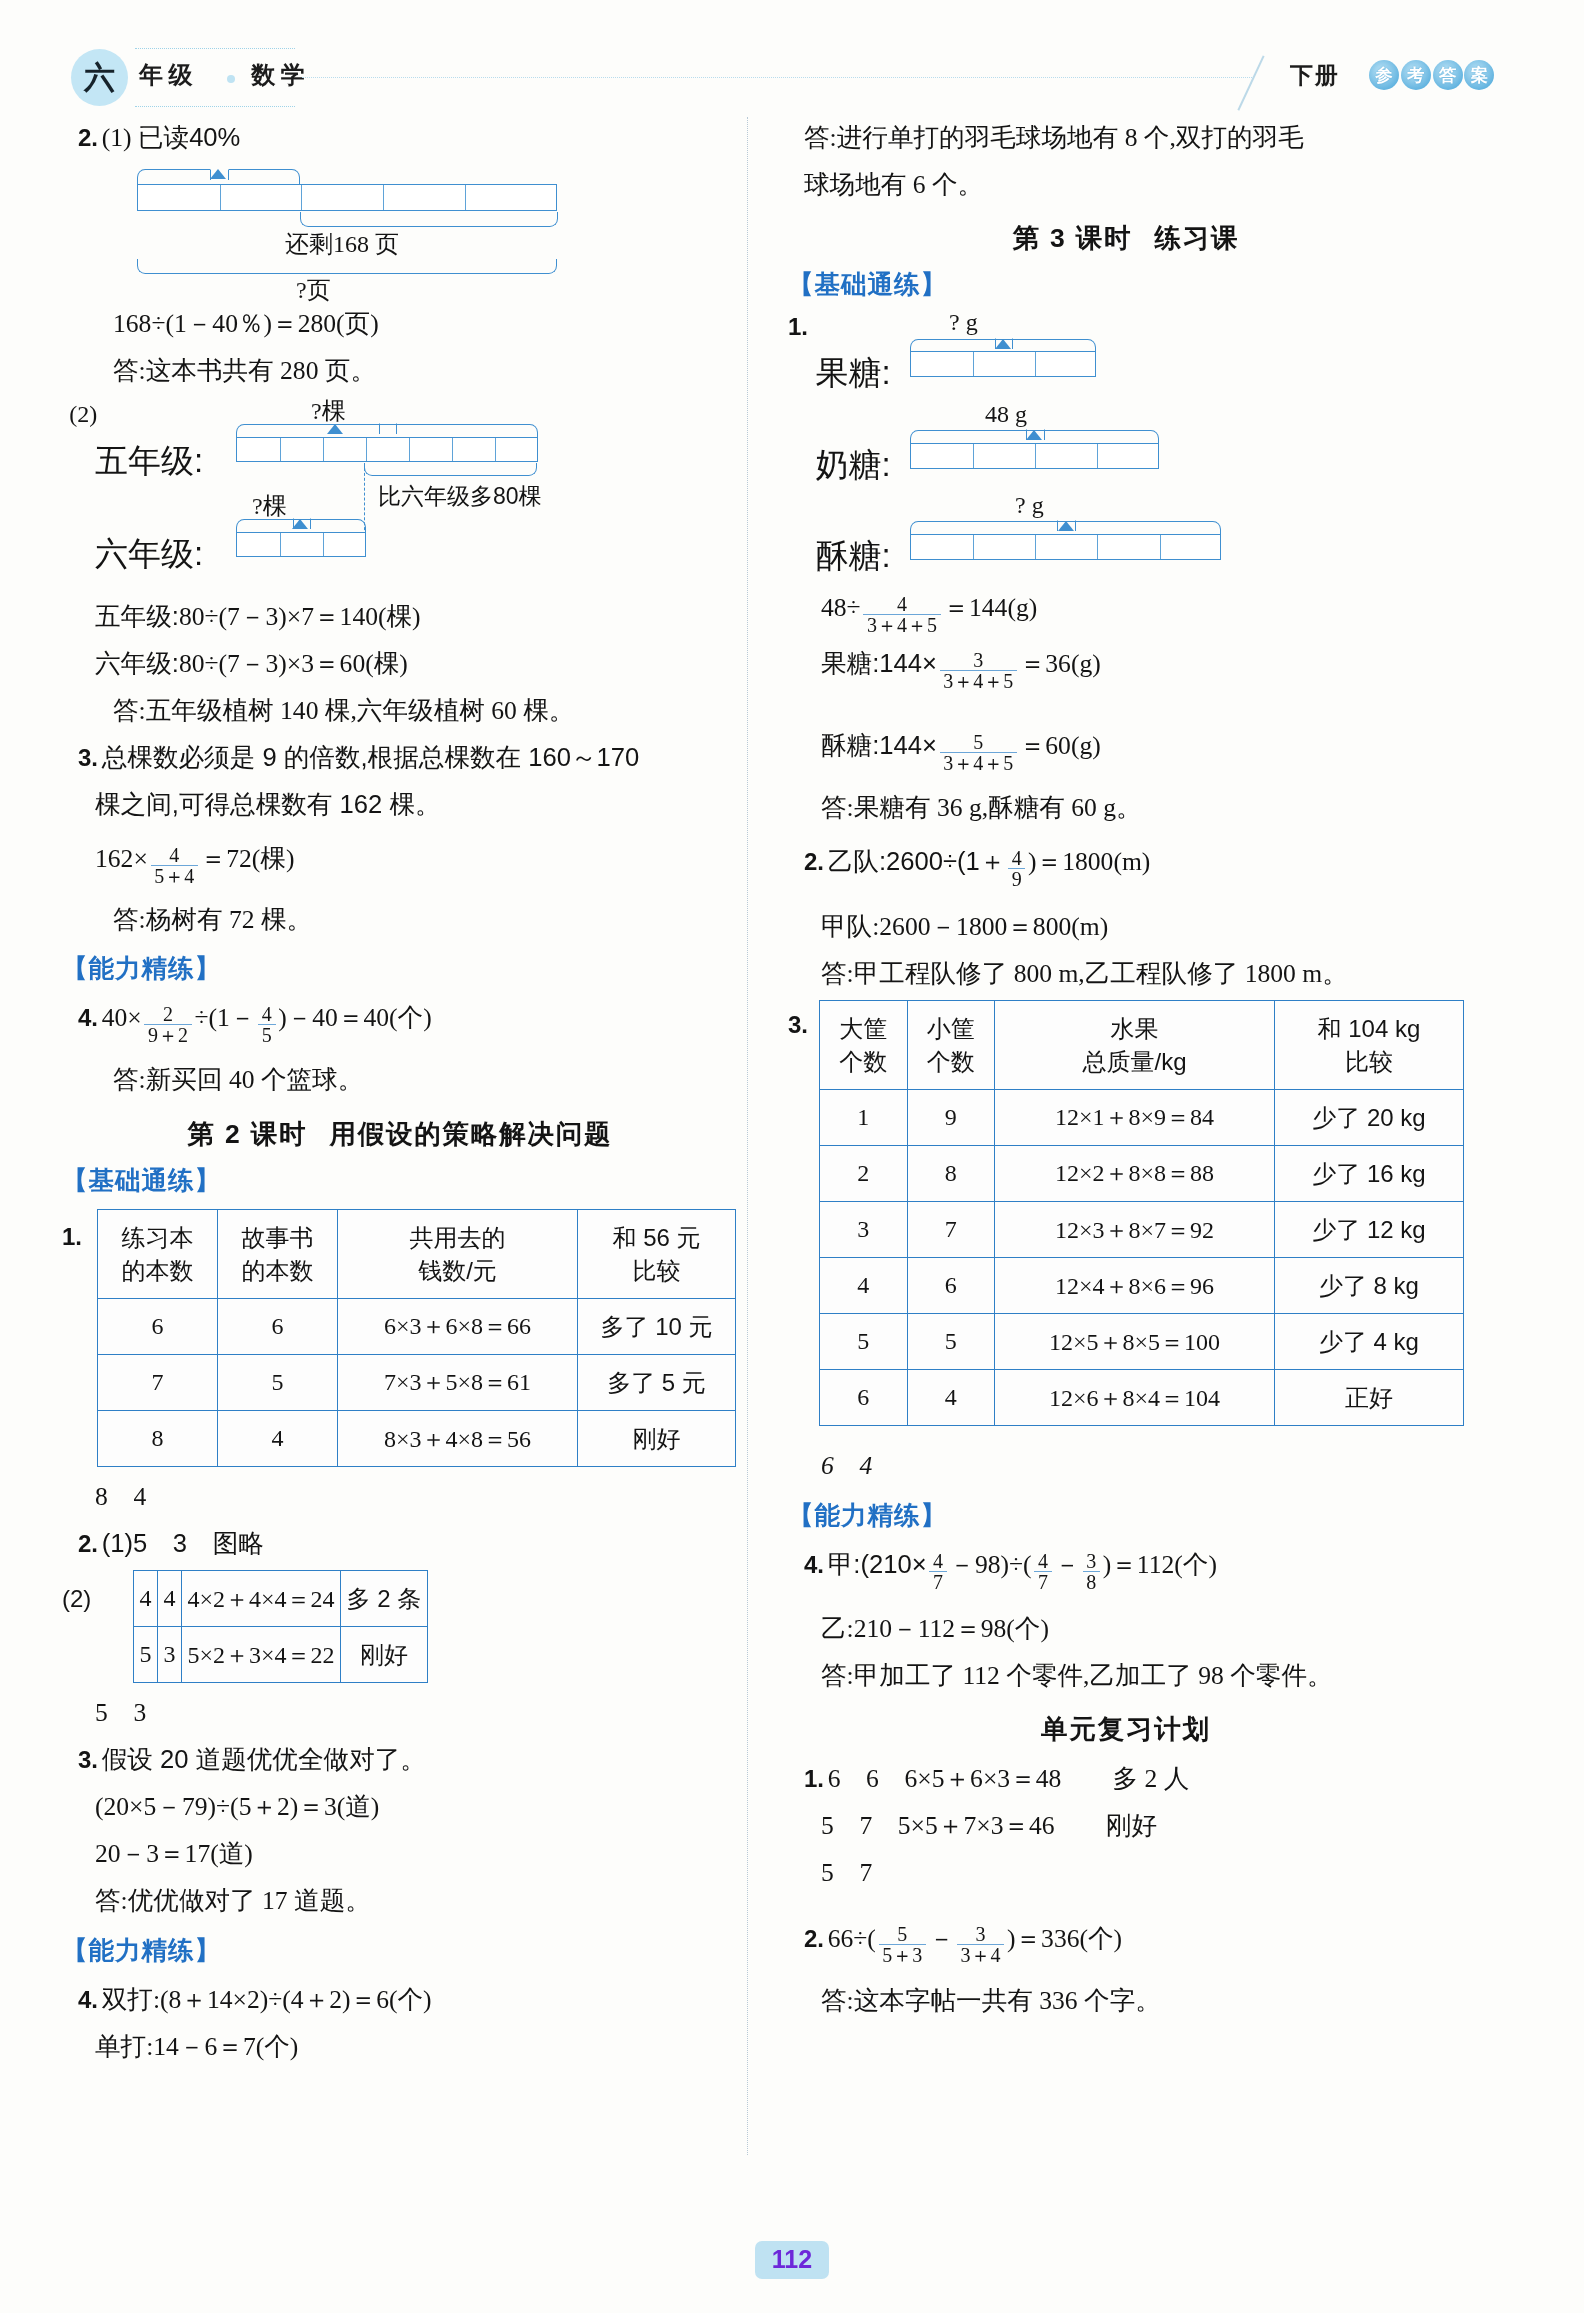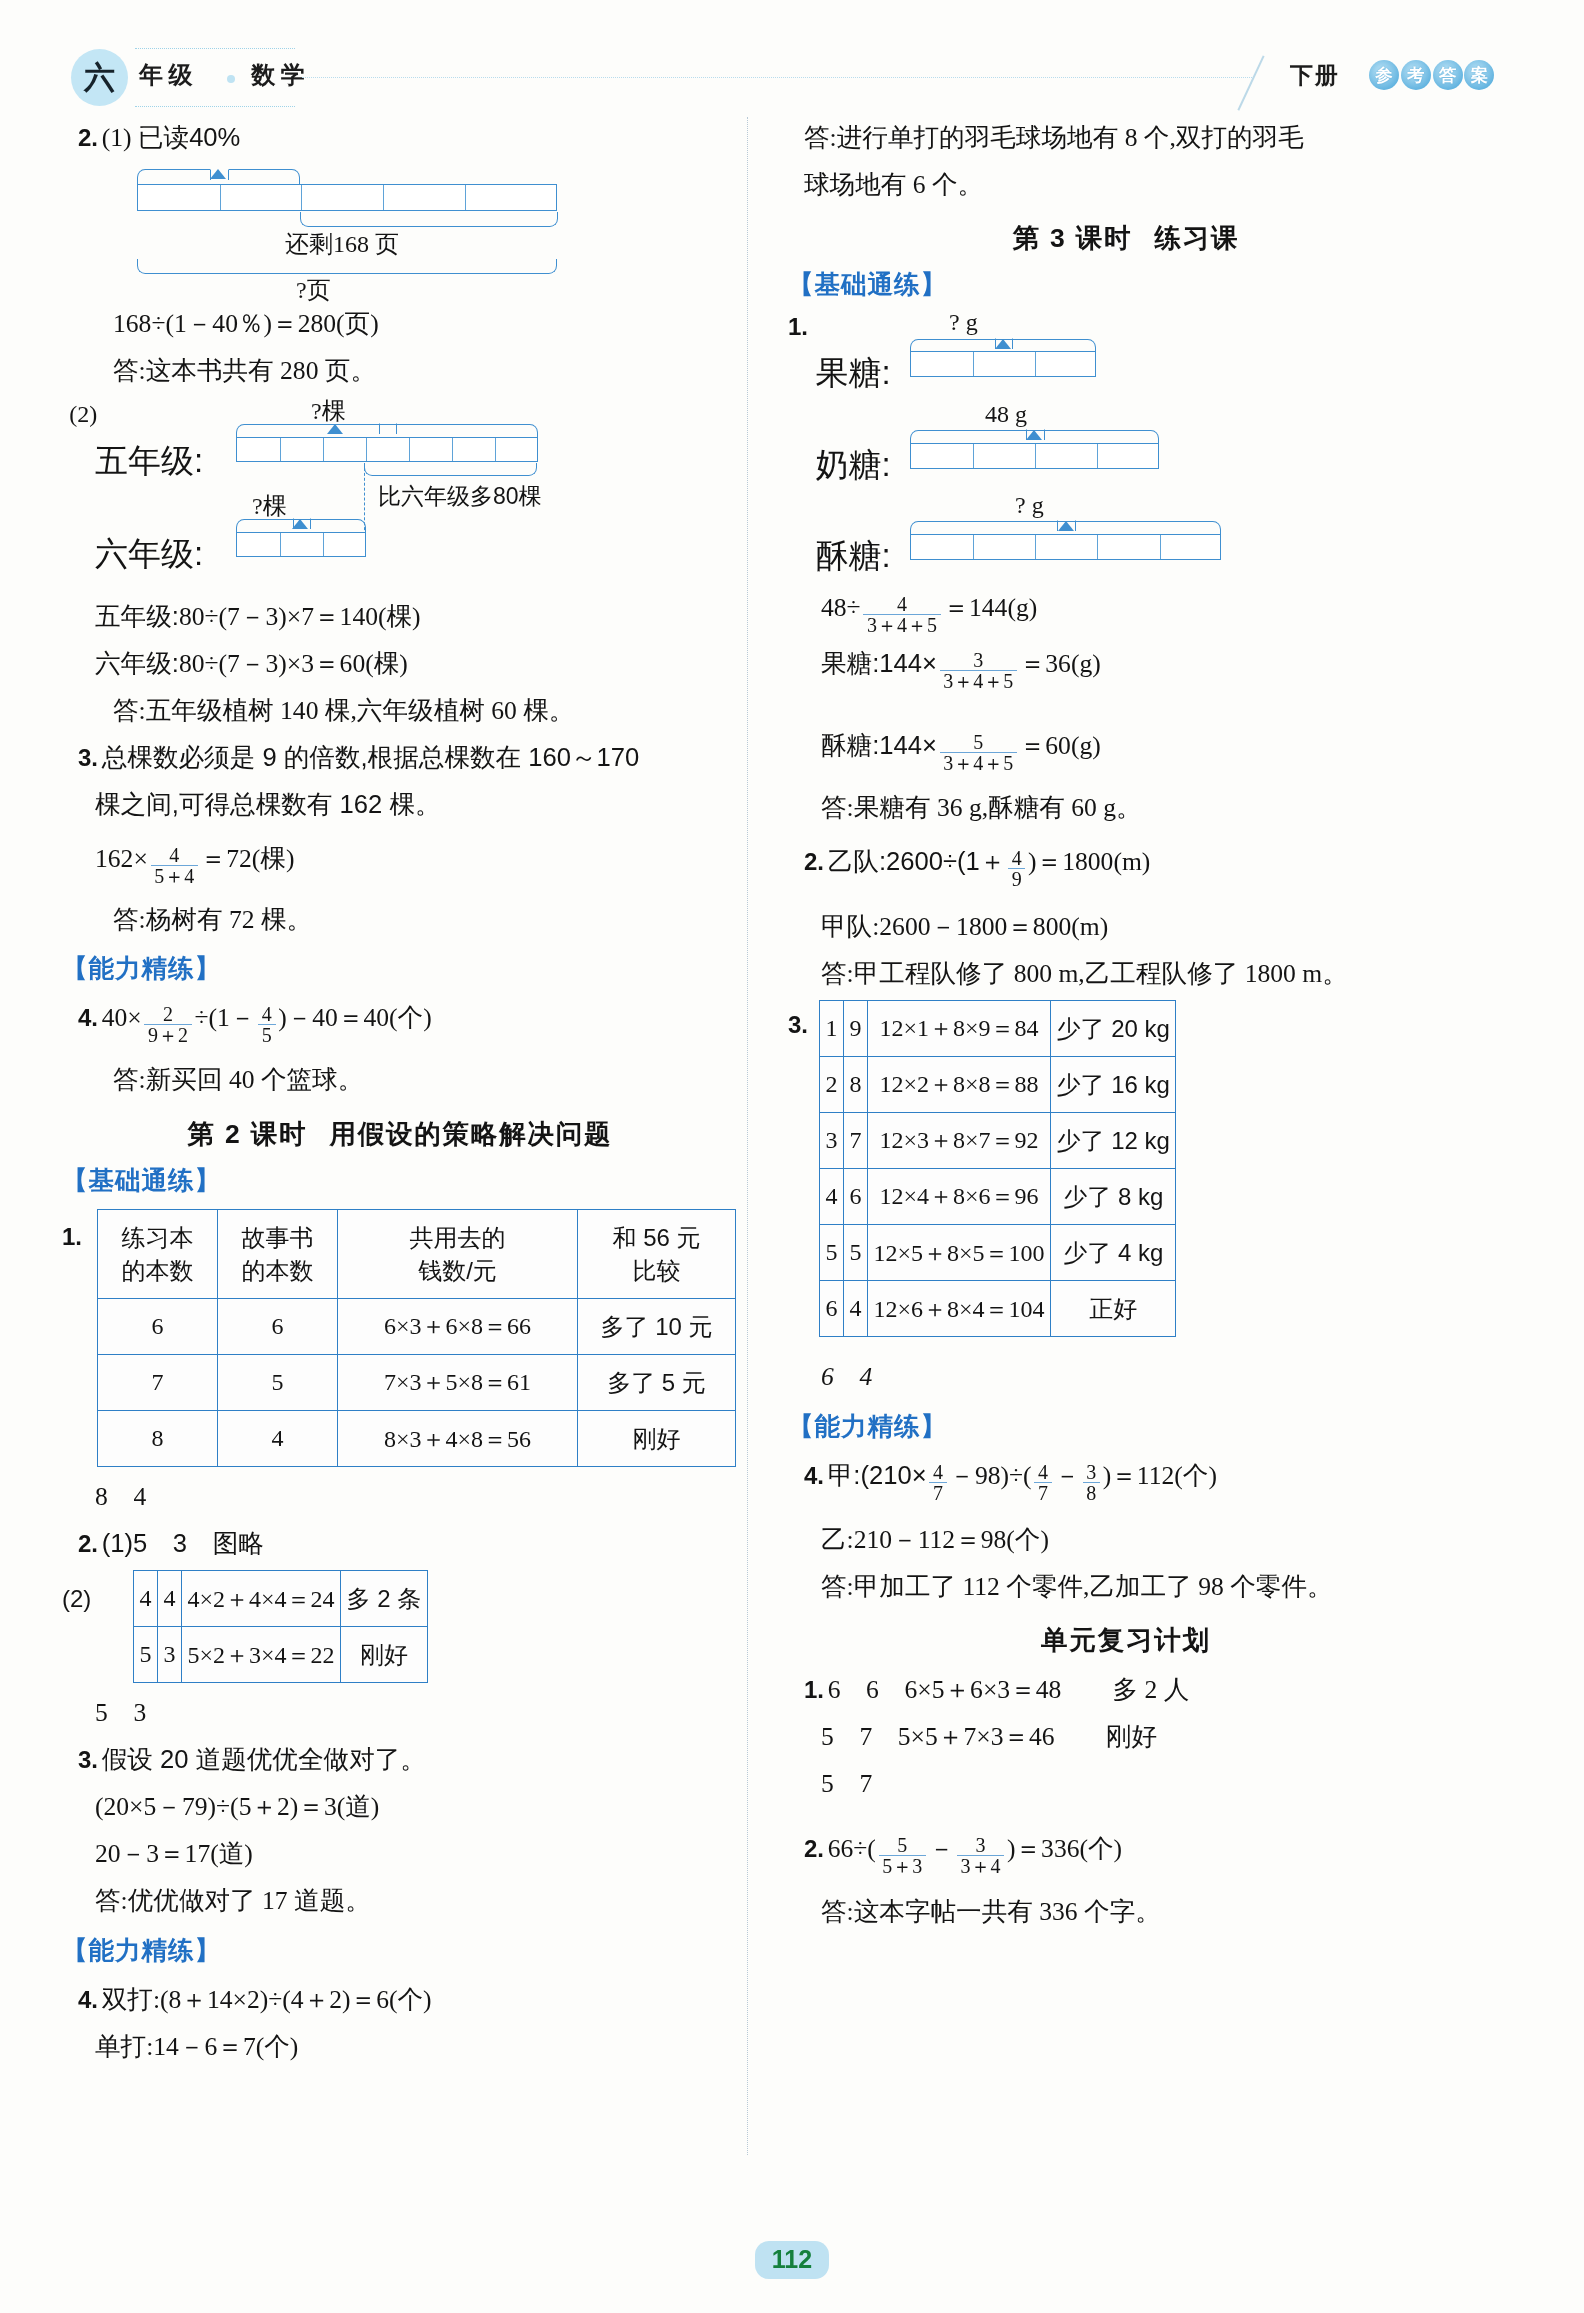--- a/index.html
+++ b/index.html
@@ -157,24 +157,24 @@
   .rowlabel{
     position:absolute;font-family:"Liberation Sans","DejaVu Sans",sans-serif;
     font-size:33px;white-space:nowrap;
   }
   .vdash{position:absolute;width:0;border-left:1.8px dashed #3f8fd0;}
   
   .footer-page{
     position:absolute;left:0;right:0;bottom:35px;text-align:center;
   }
   .footer-page .pill{
-    display:inline-block;background:#bfe2f2;color:#15803d;
+    display:inline-block;background:#bfe2f2;color:#6d28d9;
     font-family:"Liberation Sans","DejaVu Sans",sans-serif;
     font-weight:bold;font-size:25px;
-    padding:4.6px 16.4px;border-radius:14px;
+    padding:4.6px 16.4px;border-radius:7px;
   }
 </style>
 </head>
 <body>
 
 <div class="page-header">
   <div class="hdr-dashline-top"></div>
   <div class="hdr-dashline-bot"></div>
   <div class="hdr-badge">六</div>
   <div class="hdr-label">
@@ -411,20 +411,30 @@
   <div class="line ind0" style="margin-top:12.8px;margin-bottom:16.4px;">
     <span class="num">2.</span><span class="cn">乙队:2600÷(1＋</span><span class="frac"><span class="nu">4</span><span class="de">9</span></span><span>)＝1800(m)</span>
   </div>
   <div class="line ind1">甲队:2600－1800＝800(m)</div>
   <div class="line ind1">答:甲工程队修了 800 m,乙工程队修了 1800 m。</div>
 
   <div class="tbl-wrap" style="margin-top:5.5px;">
     <span class="tbl-num" style="top:11px;">3.</span>
     <table class="ans" style="margin-left:31px;">
       <tbody>
+          <tr>
+        <td class="hd" style="width:77px;"><span style="white-space:pre-line">大筐
+个数</span></td>
+        <td class="hd" style="width:77px;"><span style="white-space:pre-line">小筐
+个数</span></td>
+        <td class="hd" style="width:274px;"><span style="white-space:pre-line">水果
+总质量/kg</span></td>
+        <td class="hd" style="width:181px;"><span style="white-space:pre-line">和 104 kg
+比较</span></td>
+      </tr>
       <tr>
         <td>1</td>
         <td>9</td>
         <td>12×1＋8×9＝84</td>
         <td class="hd">少了 20 kg</td>
       </tr>
       <tr>
         <td>2</td>
         <td>8</td>
         <td>12×2＋8×8＝88</td>

